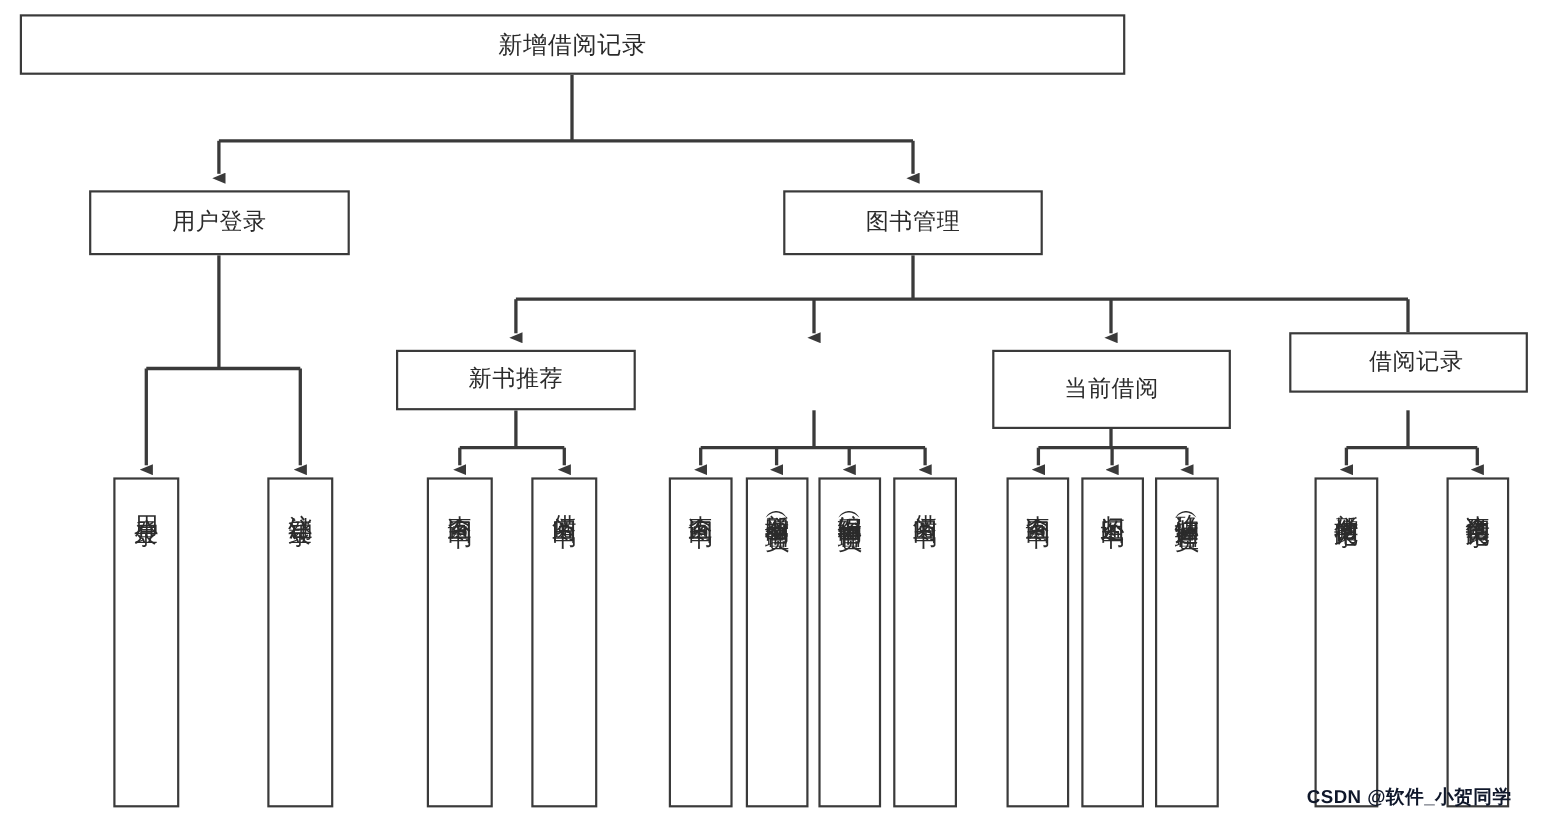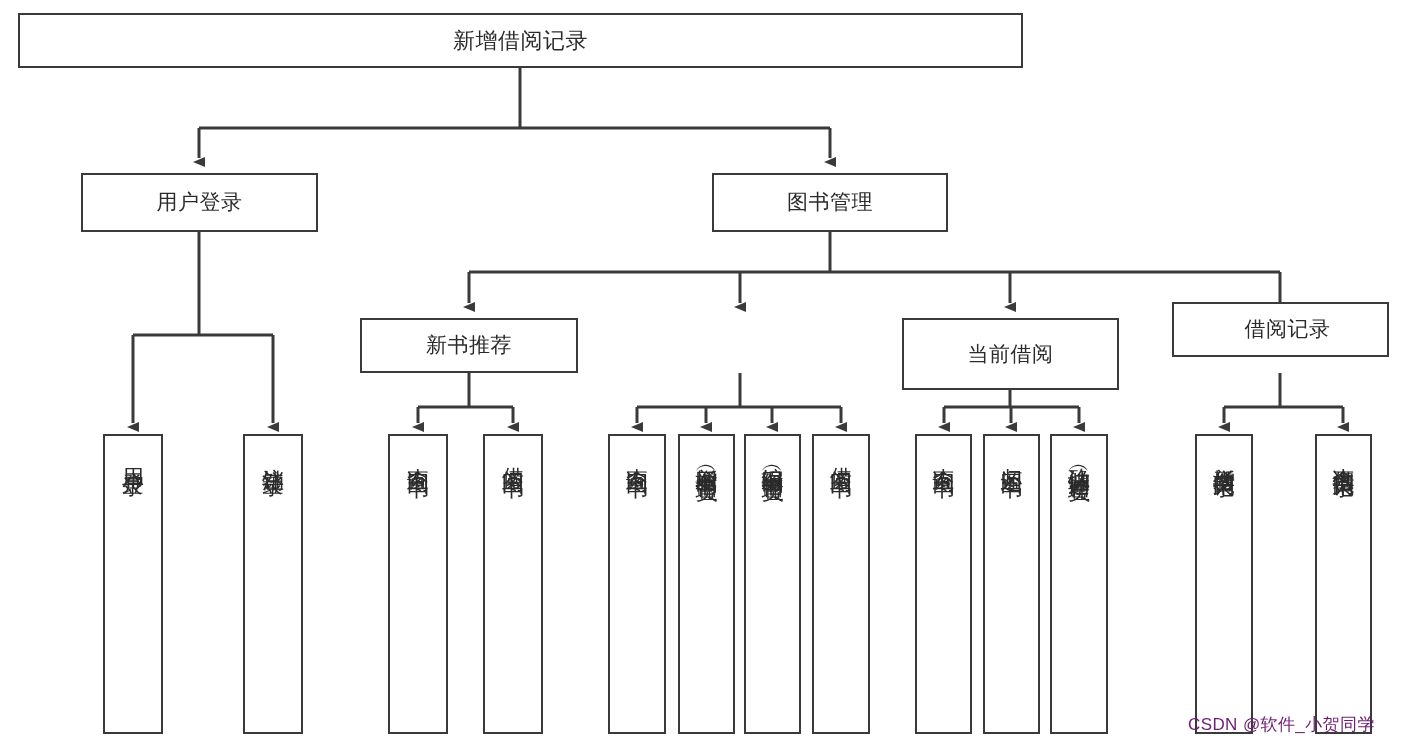--- a/index.html
+++ b/index.html
@@ -64,23 +64,24 @@
     white-space: nowrap;
   }
   .v-node.tall .label {
     letter-spacing: 2px;
   }
   #watermark {
     position: absolute;
     left: 1188px;
     top: 713px;
     font-size: 17px;
-    color: #701a75;
+    color: #0f172a;
     white-space: nowrap;
     letter-spacing: 0.4px;
+    font-weight: bold;
   }
 </style>
 </head>
 <body>
 
 <div id="canvas">
 
   <svg class="wires" viewBox="0 0 1405 747" xmlns="http://www.w3.org/2000/svg">
     <defs>
       <marker id="arrow" markerWidth="10" markerHeight="12" refX="1" refY="6" orient="auto" markerUnits="userSpaceOnUse">

